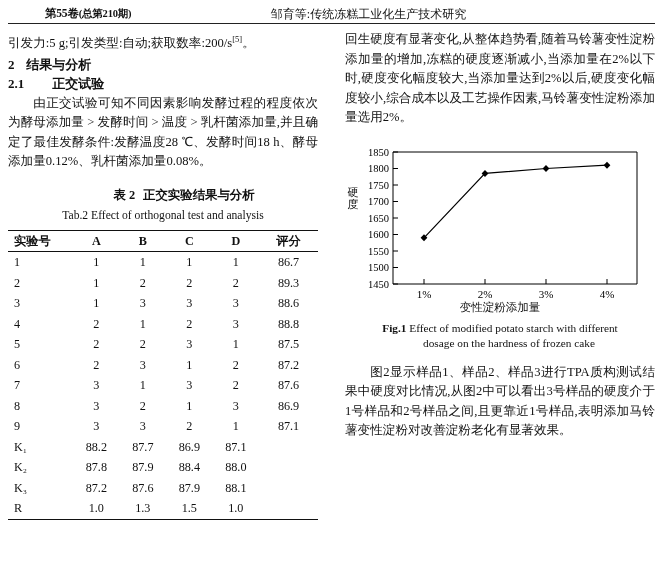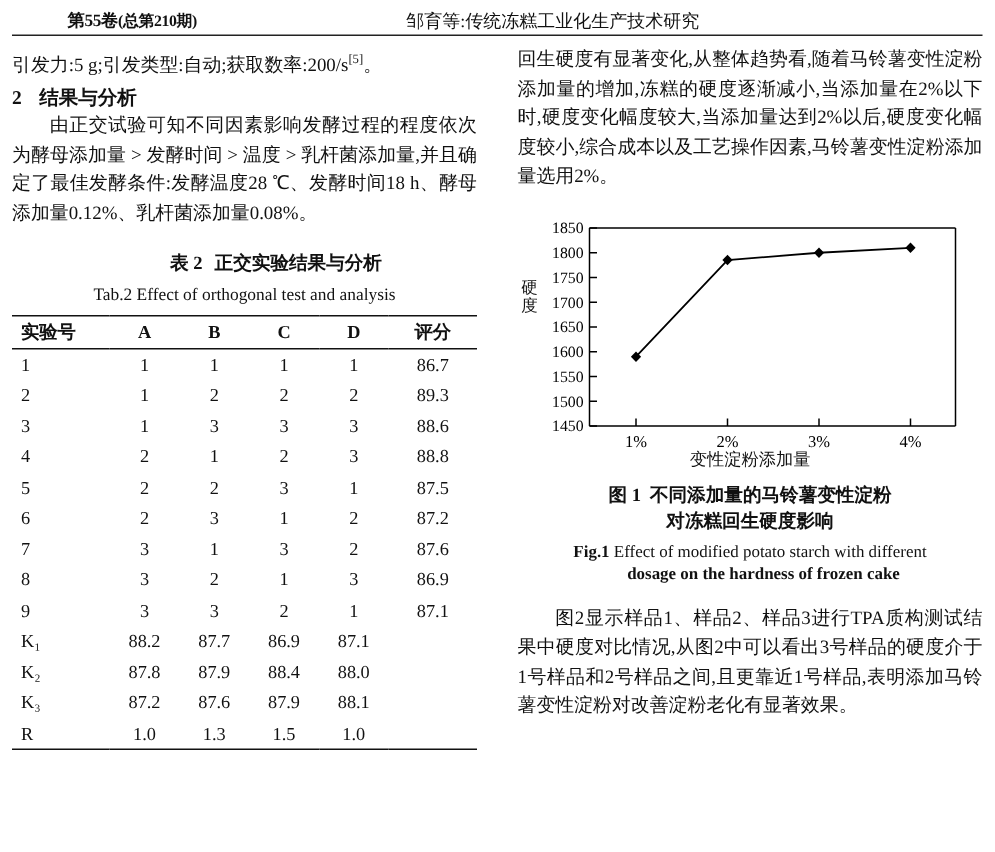--- a/index.html
+++ b/index.html
@@ -153,21 +153,21 @@
   }
   .figcap .l1 .lbl { margin-right: 6px; }
   .figcap-en {
     text-align: center;
     font-size: 11.3px;
     line-height: 15px;
     margin-top: 5px;
     font-weight: normal;
   }
   .figcap-en .fn { font-weight: bold; }
-  .figcap-en .ln2 { display: block; padding-left: 18px; font-weight: bold; }
+  .figcap-en .ln2 { display: block; padding-left: 18px; }
   .ylab {
     position: absolute;
     left: 2px;
     top: 42px;
     width: 12px;
     font-size: 11px;
     line-height: 12px;
     text-align: center;
   }
   .xlab {
@@ -195,20 +195,24 @@
 
   <div class="col left">
 
     <p><span>引发力:5 g;引发类型:自动;获取数率:200/s</span><sup>[5]</sup><span>。</span></p>
 
     <div class="sec">
       <span class="num">2</span>
       <span class="txt">结果与分析</span>
     </div>
 
+    <div class="subsec">
+      <span class="num">2.1</span>
+      <span class="txt">正交试验</span>
+    </div>
 
     <p class="indent">由正交试验可知不同因素影响发酵过程的程度依次为酵母添加量 &gt; 发酵时间 &gt; 温度 &gt; 乳杆菌添加量,并且确定了最佳发酵条件:发酵温度28 ℃、发酵时间18 h、酵母添加量0.12%、乳杆菌添加量0.08%。</p>
 
     <div class="tbl-caption">
       <span class="lbl">表 2</span><span>正交实验结果与分析</span>
     </div>
     <div class="tbl-caption-en">Tab.2  Effect of orthogonal test and analysis</div>
 
     <table class="data">
       <thead>
@@ -385,24 +389,20 @@
         <g fill="#000">
           <polygon points="79,90.3 82.4,93.8 79,97.3 75.6,93.8"></polygon>
           <polygon points="140,25.9 143.4,29.4 140,32.9 136.6,29.4"></polygon>
           <polygon points="201,21.0 204.4,24.5 201,28.0 197.6,24.5"></polygon>
           <polygon points="262,17.7 265.4,21.2 262,24.7 258.6,21.2"></polygon>
         </g>
       </svg>
       <div class="xlab">变性淀粉添加量</div>
     </div>
 
-    <div class="figcap">
-      <div class="l1"><span class="lbl">图 1</span><span>不同添加量的马铃薯变性淀粉</span></div>
-      <div class="l2">对冻糕回生硬度影响</div>
-    </div>
     <div class="figcap-en">
       <span class="fn">Fig.1</span>
       <span>Effect of modified potato starch with different</span>
       <span class="ln2">dosage on the hardness of frozen cake</span>
     </div>
 
     <p class="indent" style="margin-top:12px">图2显示样品1、样品2、样品3进行TPA质构测试结果中硬度对比情况,从图2中可以看出3号样品的硬度介于1号样品和2号样品之间,且更靠近1号样品,表明添加马铃薯变性淀粉对改善淀粉老化有显著效果。</p>
   </div>
 
 </div>

